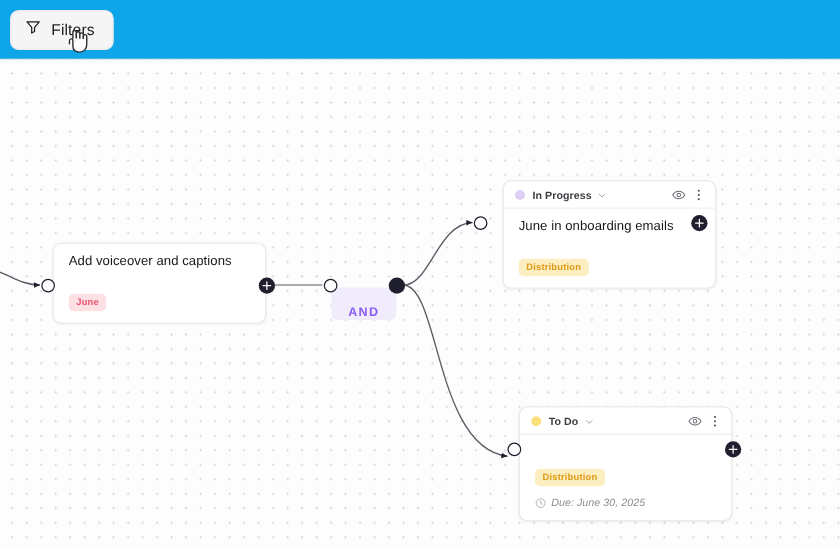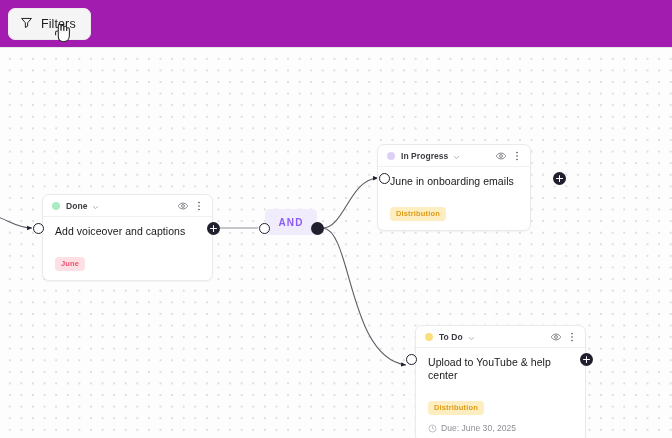--- a/index.html
+++ b/index.html
@@ -14,21 +14,21 @@
     font-family: "Liberation Sans", sans-serif;
     -webkit-font-smoothing: antialiased;
   }
 
   
   .toolbar {
     position: absolute;
     left: 0; top: 0;
     width: 672px;
     height: 48px;
-    background: #a21caf;
+    background: #0ea5e9;
     border-bottom: 1px solid #e6e6e8;
     box-sizing: border-box;
     z-index: 40;
   }
   .filters-btn {
     position: absolute;
     left: 8px;
     top: 8px;
     height: 32px;
     display: flex;
@@ -130,20 +130,21 @@
     font-size: 7.5px;
     font-weight: 700;
     letter-spacing: .15px;
     line-height: 9px;
   }
   .due-row {
     display: flex;
     align-items: center;
     gap: 4px;
     margin-top: 8px;
+    font-style: italic;
   }
   .due-text {
     font-size: 8.5px;
     color: #8c8c94;
     letter-spacing: .05px;
   }
 
   
   .port-in {
     position: absolute;
@@ -236,58 +237,35 @@
     <path d="M -20 166 C 4 166, 12 180, 32 180" fill="none" stroke="#5c5c66" stroke-width="1.1" marker-end="url(#arrow)"></path>
 
     <path d="M 220 180 L 258 180" fill="none" stroke="#8c8c96" stroke-width="1.1"></path>
 
     <path d="M 323 180 C 344 180, 350 131, 378 130" fill="none" stroke="#5c5c66" stroke-width="1.1" marker-end="url(#arrow)"></path>
 
     <path d="M 323 180 C 352 182, 348 310, 406 317" fill="none" stroke="#5c5c66" stroke-width="1.1" marker-end="url(#arrow)"></path>
   </svg>
 
   <div class="card" style="left:42px; top:146px; width:171px;">
-    <div class="card-head">
-      <span class="status-dot" style="background:#a9ecc1;"></span>
-      <span class="status-label">Done</span>
-      <span class="chev">
-        <svg width="7" height="7" viewBox="0 0 10 10" fill="none">
-          <path d="M2 3.6 L5 6.6 L8 3.6" stroke="#9a9aa2" stroke-width="1.1" stroke-linecap="round" stroke-linejoin="round"></path>
-        </svg>
-      </span>
-      <span class="head-spacer"></span>
-      <span class="head-icon">
-        <svg width="12" height="12" viewBox="0 0 16 16" fill="none">
-          <path d="M1.6 8S4 4 8 4s6.4 4 6.4 4-2.4 4-6.4 4-6.4-4-6.4-4z" stroke="#6b6b74" stroke-width="1.1"></path>
-          <circle cx="8" cy="8" r="1.9" stroke="#6b6b74" stroke-width="1.1"></circle>
-        </svg>
-      </span>
-      <span class="head-icon">
-        <svg width="12" height="12" viewBox="0 0 16 16">
-          <circle cx="8" cy="3.4" r="1.1" fill="#4b4b54"></circle>
-          <circle cx="8" cy="8" r="1.1" fill="#4b4b54"></circle>
-          <circle cx="8" cy="12.6" r="1.1" fill="#4b4b54"></circle>
-        </svg>
-      </span>
-    </div>
     <div class="card-body">
       <div class="card-title">Add voiceover and captions</div>
       <span class="tag" style="background:#fde0e4; color:#e8516f;">June</span>
     </div>
   </div>
   <div class="port-in" style="left:33px; top:175px;"></div>
   <div class="port-add" style="left:207px; top:174px;"></div>
 
-  <div class="and-node" style="left:265px; top:161px;">
+  <div class="and-node" style="left:265px; top:182px;align-items:flex-end;">
     <span class="and-text">AND</span>
   </div>
   <div class="port-in" style="left:259px; top:175px;"></div>
   <div class="port-out-dot" style="left:311px; top:174px;"></div>
 
-  <div class="card" style="left:377px; top:96px; width:154px;">
+  <div class="card" style="left:402px; top:96px; width:171px;">
     <div class="card-head">
       <span class="status-dot" style="background:#ddd0f7;"></span>
       <span class="status-label">In Progress</span>
       <span class="chev">
         <svg width="7" height="7" viewBox="0 0 10 10" fill="none">
           <path d="M2 3.6 L5 6.6 L8 3.6" stroke="#9a9aa2" stroke-width="1.1" stroke-linecap="round" stroke-linejoin="round"></path>
         </svg>
       </span>
       <span class="head-spacer"></span>
       <span class="head-icon">
@@ -330,21 +308,20 @@
       </span>
       <span class="head-icon">
         <svg width="12" height="12" viewBox="0 0 16 16">
           <circle cx="8" cy="3.4" r="1.1" fill="#4b4b54"></circle>
           <circle cx="8" cy="8" r="1.1" fill="#4b4b54"></circle>
           <circle cx="8" cy="12.6" r="1.1" fill="#4b4b54"></circle>
         </svg>
       </span>
     </div>
     <div class="card-body">
-      <div class="card-title">Upload to YouTube &amp; help center</div>
       <span class="tag" style="background:#fdeec2; color:#e09b16;">Distribution</span>
       <div class="due-row">
         <span style="display:flex;">
           <svg width="9" height="9" viewBox="0 0 16 16" fill="none">
             <circle cx="8" cy="8" r="6.3" stroke="#a5a5ad" stroke-width="1.2"></circle>
             <path d="M8 4.5V8l2.4 1.5" stroke="#a5a5ad" stroke-width="1.2" stroke-linecap="round"></path>
           </svg>
         </span>
         <span class="due-text">Due: June 30, 2025</span>
       </div>

